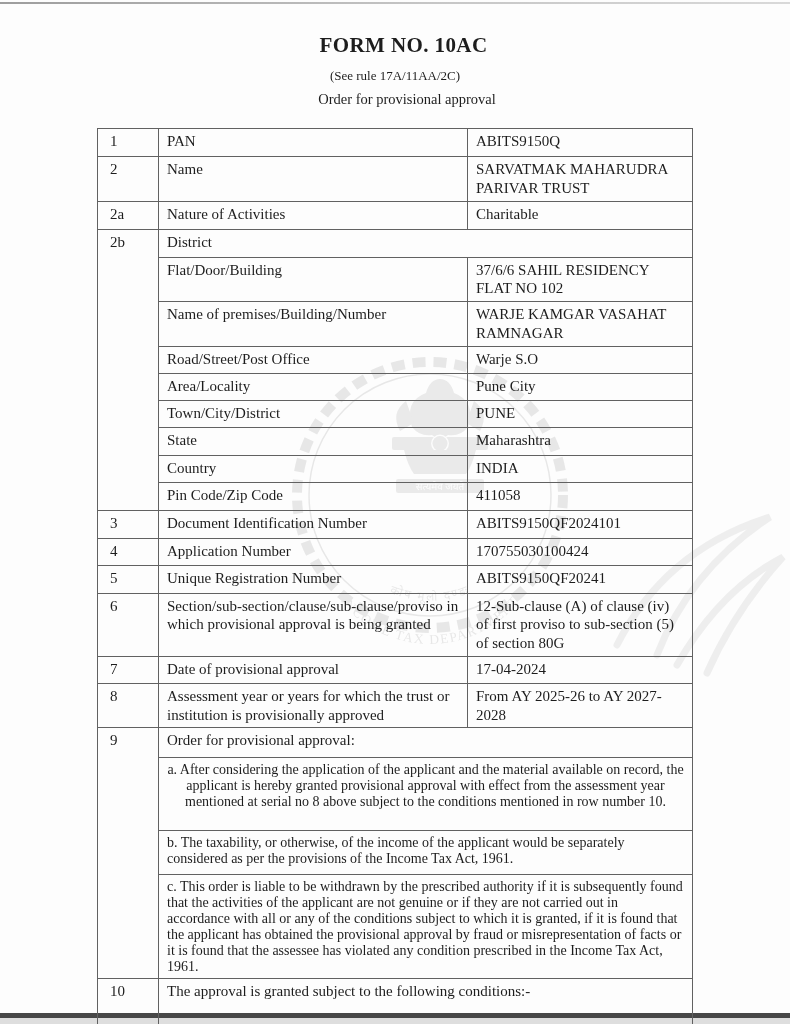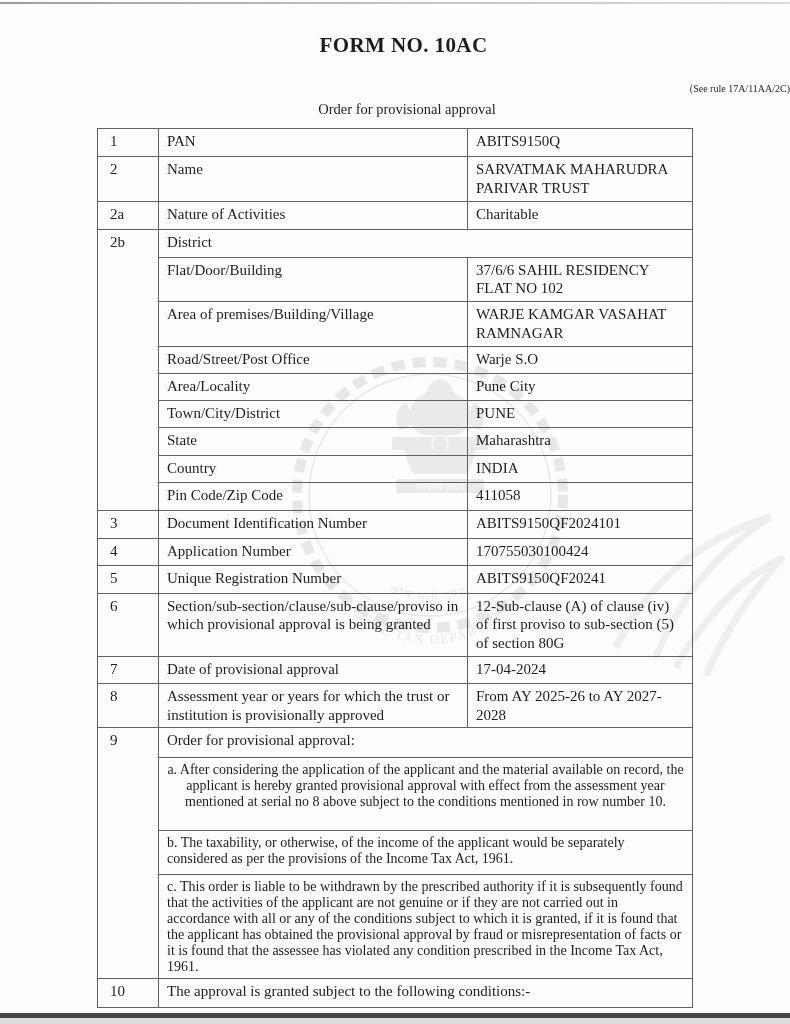--- a/index.html
+++ b/index.html
@@ -19,40 +19,40 @@
   .scan-bottom-band {
     position:absolute; bottom:6px; left:0; width:100%; height:5px;
     background:#474747;
   }
   .scan-bottom-shadow {
     position:absolute; bottom:0; left:0; width:100%; height:6px;
     background:#dedede;
   }
   .doc-header { position:absolute; top:33px; left:0; width:100%; text-align:center; z-index:2; }
   .doc-title { font-size:21px; font-weight:bold; letter-spacing:.4px;padding-left:17px; }
-  .doc-rule-line { margin-top:25px; font-size:10px;text-align:right; }
+  .doc-rule-line { margin-top:10px; font-size:13px; }
   .doc-subtitle { margin-top:7px; font-size:14.5px;padding-left:24px; }
 
   table.form-table {
     position:absolute; top:128px; left:97px; width:595px;
     border-collapse: collapse; table-layout: fixed;
     background: transparent; z-index:2;
   }
   .form-table td {
     border: 1px solid #616161;
     padding: 3px 8px 3px 8px;
     vertical-align: top;
     font-size: 15px;
     line-height: 1.25;
     word-wrap: break-word;
   }
   .form-table td.num { padding-left: 12px; }
   .para-cell { font-size: 14px !important; line-height: 1.14 !important; padding-top:4px !important; }
   tr.h27 { height:27px; } tr.h28 { height:28px; } tr.h30 { height:30px; }
-  tr.h33 { height:29px; } tr.h43 { height:43px; } tr.h44 { height:44px; }
+  tr.h33 { height:46px; } tr.h43 { height:43px; } tr.h44 { height:44px; }
   tr.h57 { height:57px; } tr.h73 { height:73px;text-align:center; } tr.h88 { height:88px;margin-top:7px; }
 
   .watermark {
     position:absolute; left:250px; top:335px; width:360px; height:330px;
     z-index:1; opacity:0.16; pointer-events:none;
   }
   .watermark-swoosh {
     position:absolute; left:595px; top:495px; width:195px; height:185px;
     z-index:1; opacity:0.11; pointer-events:none;
   }
@@ -134,21 +134,21 @@
       </tr>
       <tr class="h28">
         <td class="num" rowspan="9">2b</td>
         <td colspan="2">District</td>
       </tr>
       <tr class="h44">
         <td>Flat/Door/Building</td>
         <td>37/6/6 SAHIL RESIDENCY FLAT NO 102</td>
       </tr>
       <tr class="h44">
-        <td>Area of premises/Building/Village</td>
+        <td>Name of premises/Building/Number</td>
         <td>WARJE KAMGAR VASAHAT RAMNAGAR</td>
       </tr>
       <tr class="h27">
         <td>Road/Street/Post Office</td>
         <td>Warje S.O</td>
       </tr>
       <tr class="h27">
         <td>Area/Locality</td>
         <td>Pune City</td>
       </tr>

